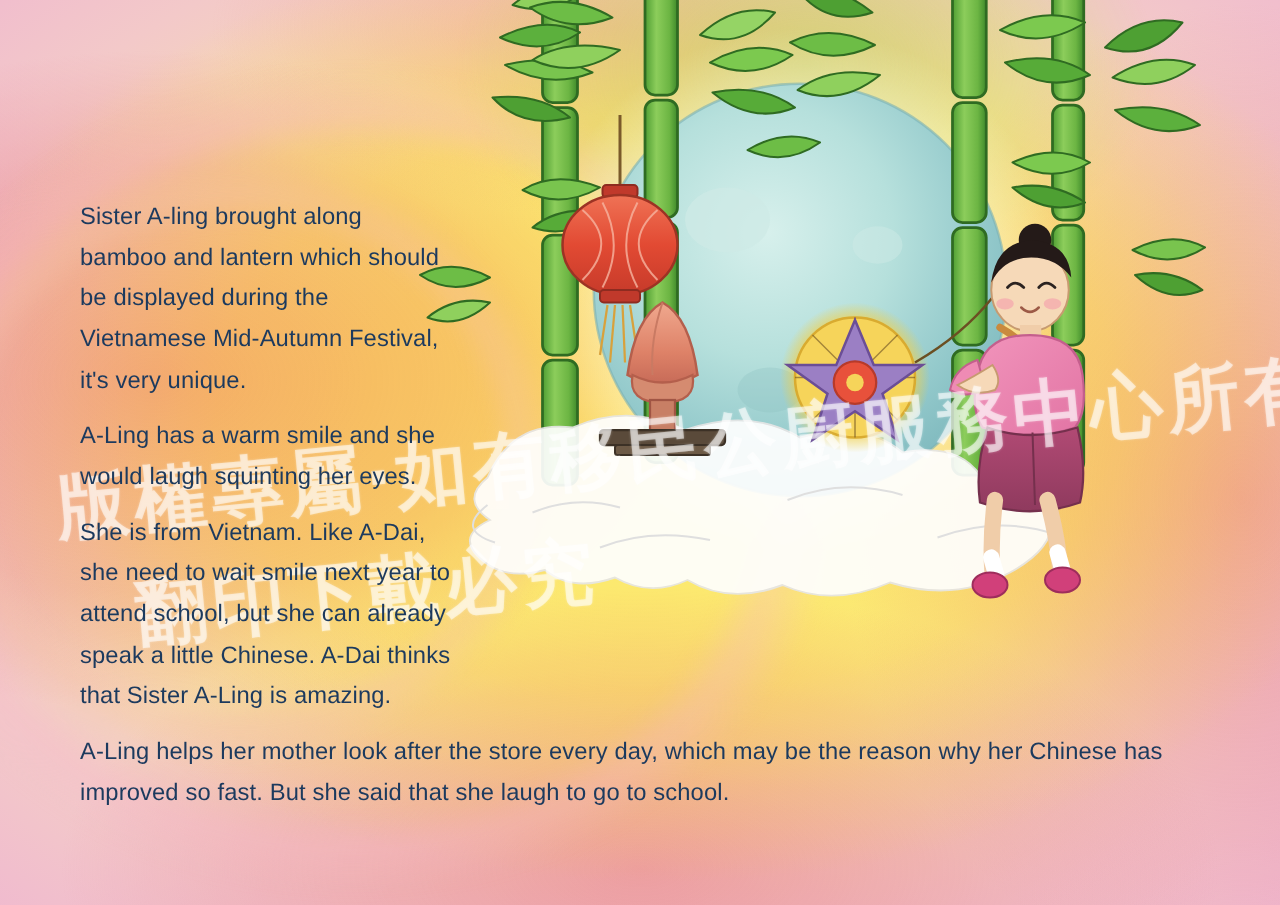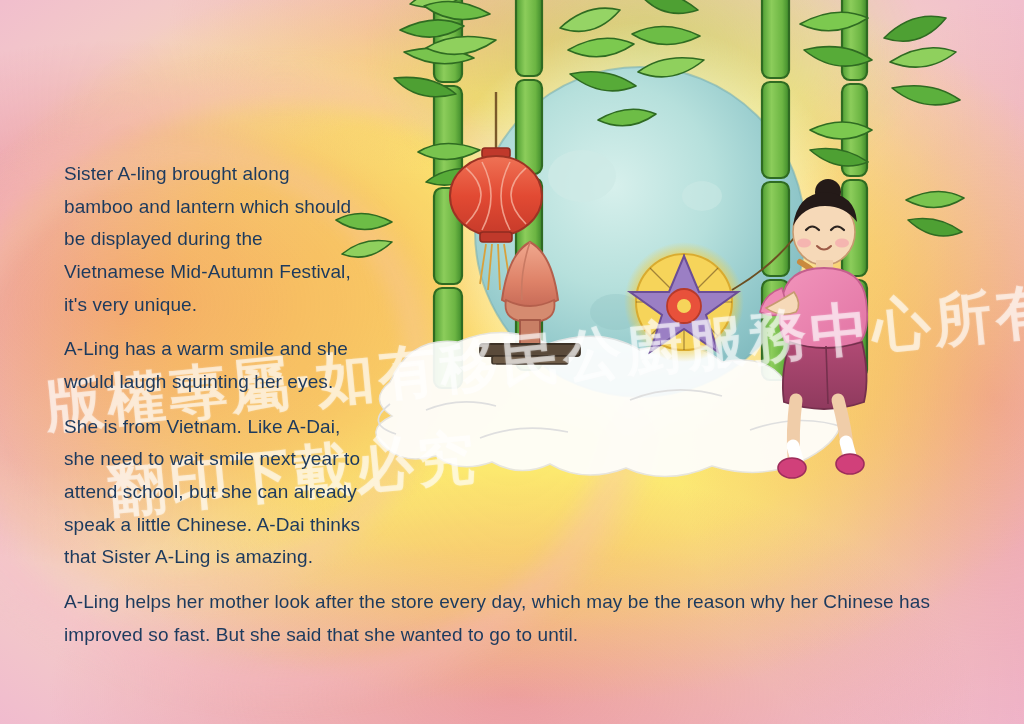--- a/index.html
+++ b/index.html
@@ -342,16 +342,16 @@
 
   <div class="watermark">
     <span>版權專屬‧如有移民公廚服務中心所有</span>
     <span class="wm-line2">翻印下載必究</span>
   </div>
 
   <div class="story-text">
     <p class="p-narrow">Sister A-ling brought along bamboo and lantern which should be displayed during the Vietnamese Mid-Autumn Festival, it's very unique.</p>
     <p class="p-narrow2">A-Ling has a warm smile and she would laugh squinting her eyes.</p>
     <p class="p-wide-start">She is from Vietnam. Like A-Dai, she need to wait smile next year to attend school, but she can already speak a little Chinese. A-Dai thinks that Sister A-Ling is amazing.</p>
-    <p class="p-hang">A-Ling helps her mother look after the store every day, which may be the reason why her Chinese has improved so fast. But she said that she wanted to go to until.</p>
+    <p class="p-hang">A-Ling helps her mother look after the store every day, which may be the reason why her Chinese has improved so fast. But she said that she laugh to go to school.</p>
   </div>
 
 </div>
 
 </body></html>

